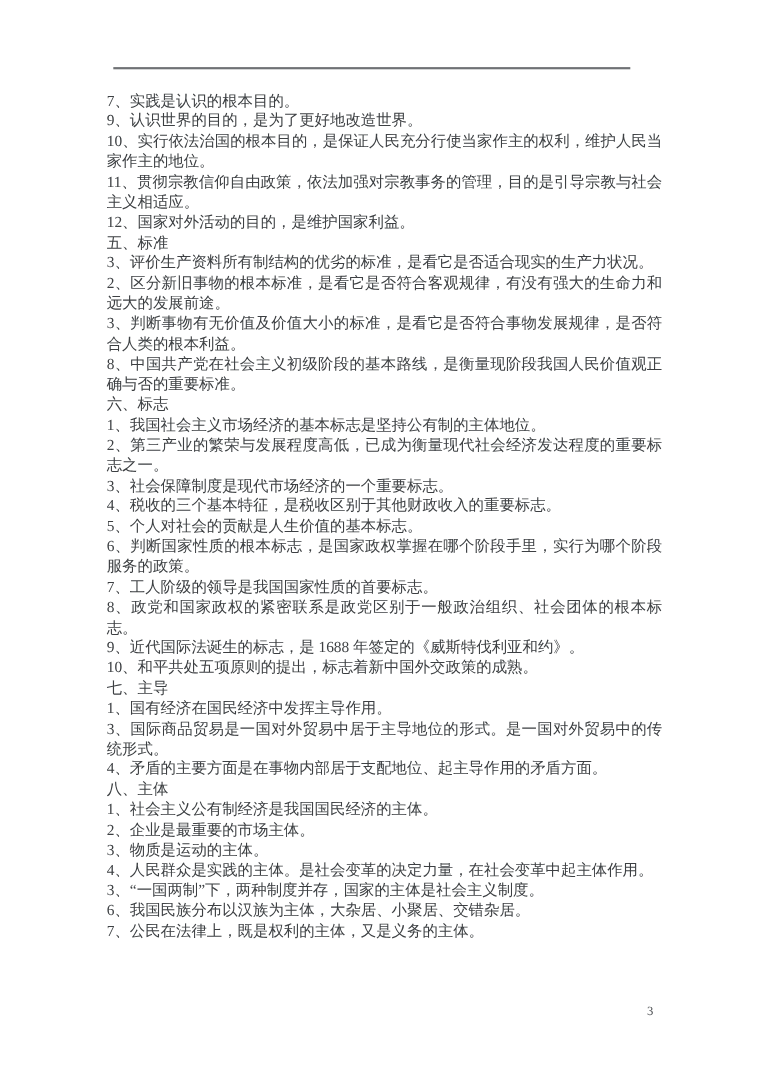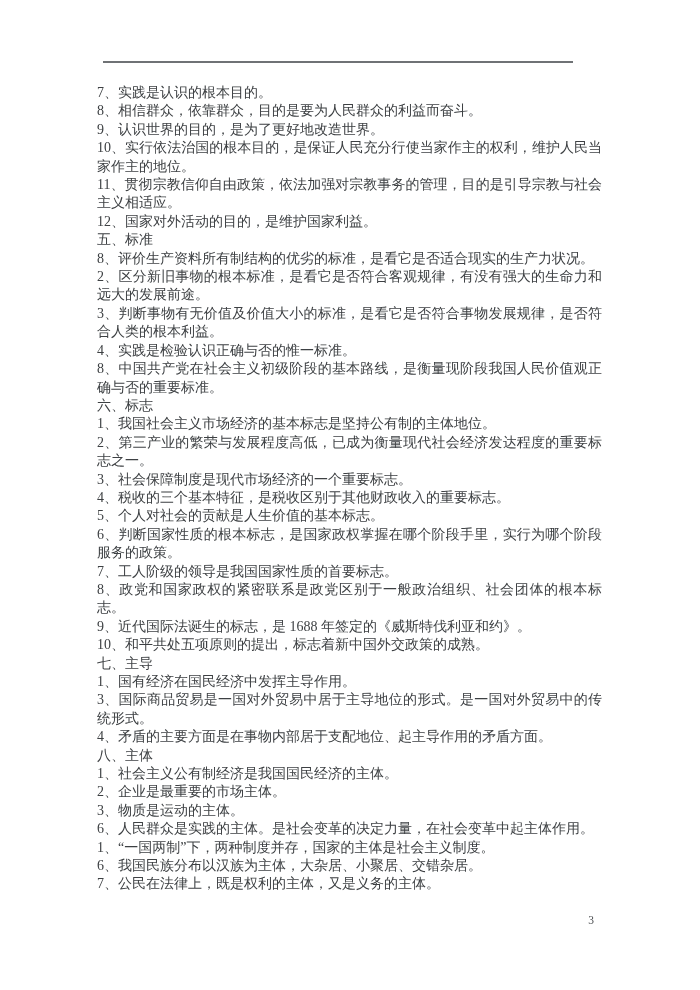--- a/index.html
+++ b/index.html
@@ -48,49 +48,47 @@
     color: #4a4d50;
   }
 </style>
 </head>
 <body>
 
 <div class="page" style="background: rgb(255, 255, 255); color: rgb(61, 64, 67);">
   <div class="header-rule" style="background: rgb(111, 114, 117);"></div>
   <div class="doc-body">
       <div class="line">7、实践是认识的根本目的。</div>
-      <div class="line">8、相信群众，依靠群众，目的是要为人民群众的利益而奋斗。</div>
       <div class="line">9、认识世界的目的，是为了更好地改造世界。</div>
       <div class="line">10、实行依法治国的根本目的，是保证人民充分行使当家作主的权利，维护人民当家作主的地位。</div>
       <div class="line">11、贯彻宗教信仰自由政策，依法加强对宗教事务的管理，目的是引导宗教与社会主义相适应。</div>
       <div class="line">12、国家对外活动的目的，是维护国家利益。</div>
       <div class="line heading">五、标准</div>
-      <div class="line">8、评价生产资料所有制结构的优劣的标准，是看它是否适合现实的生产力状况。</div>
+      <div class="line">3、评价生产资料所有制结构的优劣的标准，是看它是否适合现实的生产力状况。</div>
       <div class="line">2、区分新旧事物的根本标准，是看它是否符合客观规律，有没有强大的生命力和远大的发展前途。</div>
       <div class="line">3、判断事物有无价值及价值大小的标准，是看它是否符合事物发展规律，是否符合人类的根本利益。</div>
-      <div class="line">4、实践是检验认识正确与否的惟一标准。</div>
       <div class="line">8、中国共产党在社会主义初级阶段的基本路线，是衡量现阶段我国人民价值观正确与否的重要标准。</div>
       <div class="line heading">六、标志</div>
       <div class="line">1、我国社会主义市场经济的基本标志是坚持公有制的主体地位。</div>
       <div class="line">2、第三产业的繁荣与发展程度高低，已成为衡量现代社会经济发达程度的重要标志之一。</div>
       <div class="line">3、社会保障制度是现代市场经济的一个重要标志。</div>
       <div class="line">4、税收的三个基本特征，是税收区别于其他财政收入的重要标志。</div>
       <div class="line">5、个人对社会的贡献是人生价值的基本标志。</div>
       <div class="line">6、判断国家性质的根本标志，是国家政权掌握在哪个阶段手里，实行为哪个阶段服务的政策。</div>
       <div class="line">7、工人阶级的领导是我国国家性质的首要标志。</div>
       <div class="line">8、政党和国家政权的紧密联系是政党区别于一般政治组织、社会团体的根本标志。</div>
       <div class="line">9、近代国际法诞生的标志，是 1688 年签定的《威斯特伐利亚和约》。</div>
       <div class="line">10、和平共处五项原则的提出，标志着新中国外交政策的成熟。</div>
       <div class="line heading">七、主导</div>
       <div class="line">1、国有经济在国民经济中发挥主导作用。</div>
       <div class="line">3、国际商品贸易是一国对外贸易中居于主导地位的形式。是一国对外贸易中的传统形式。</div>
       <div class="line">4、矛盾的主要方面是在事物内部居于支配地位、起主导作用的矛盾方面。</div>
       <div class="line heading">八、主体</div>
       <div class="line">1、社会主义公有制经济是我国国民经济的主体。</div>
       <div class="line">2、企业是最重要的市场主体。</div>
       <div class="line">3、物质是运动的主体。</div>
-      <div class="line">6、人民群众是实践的主体。是社会变革的决定力量，在社会变革中起主体作用。</div>
-      <div class="line">1、“一国两制”下，两种制度并存，国家的主体是社会主义制度。</div>
+      <div class="line">4、人民群众是实践的主体。是社会变革的决定力量，在社会变革中起主体作用。</div>
+      <div class="line">3、“一国两制”下，两种制度并存，国家的主体是社会主义制度。</div>
       <div class="line">6、我国民族分布以汉族为主体，大杂居、小聚居、交错杂居。</div>
       <div class="line">7、公民在法律上，既是权利的主体，又是义务的主体。</div>
     </div>
   <div class="page-number">3</div>
 </div>
 
 </body></html>

